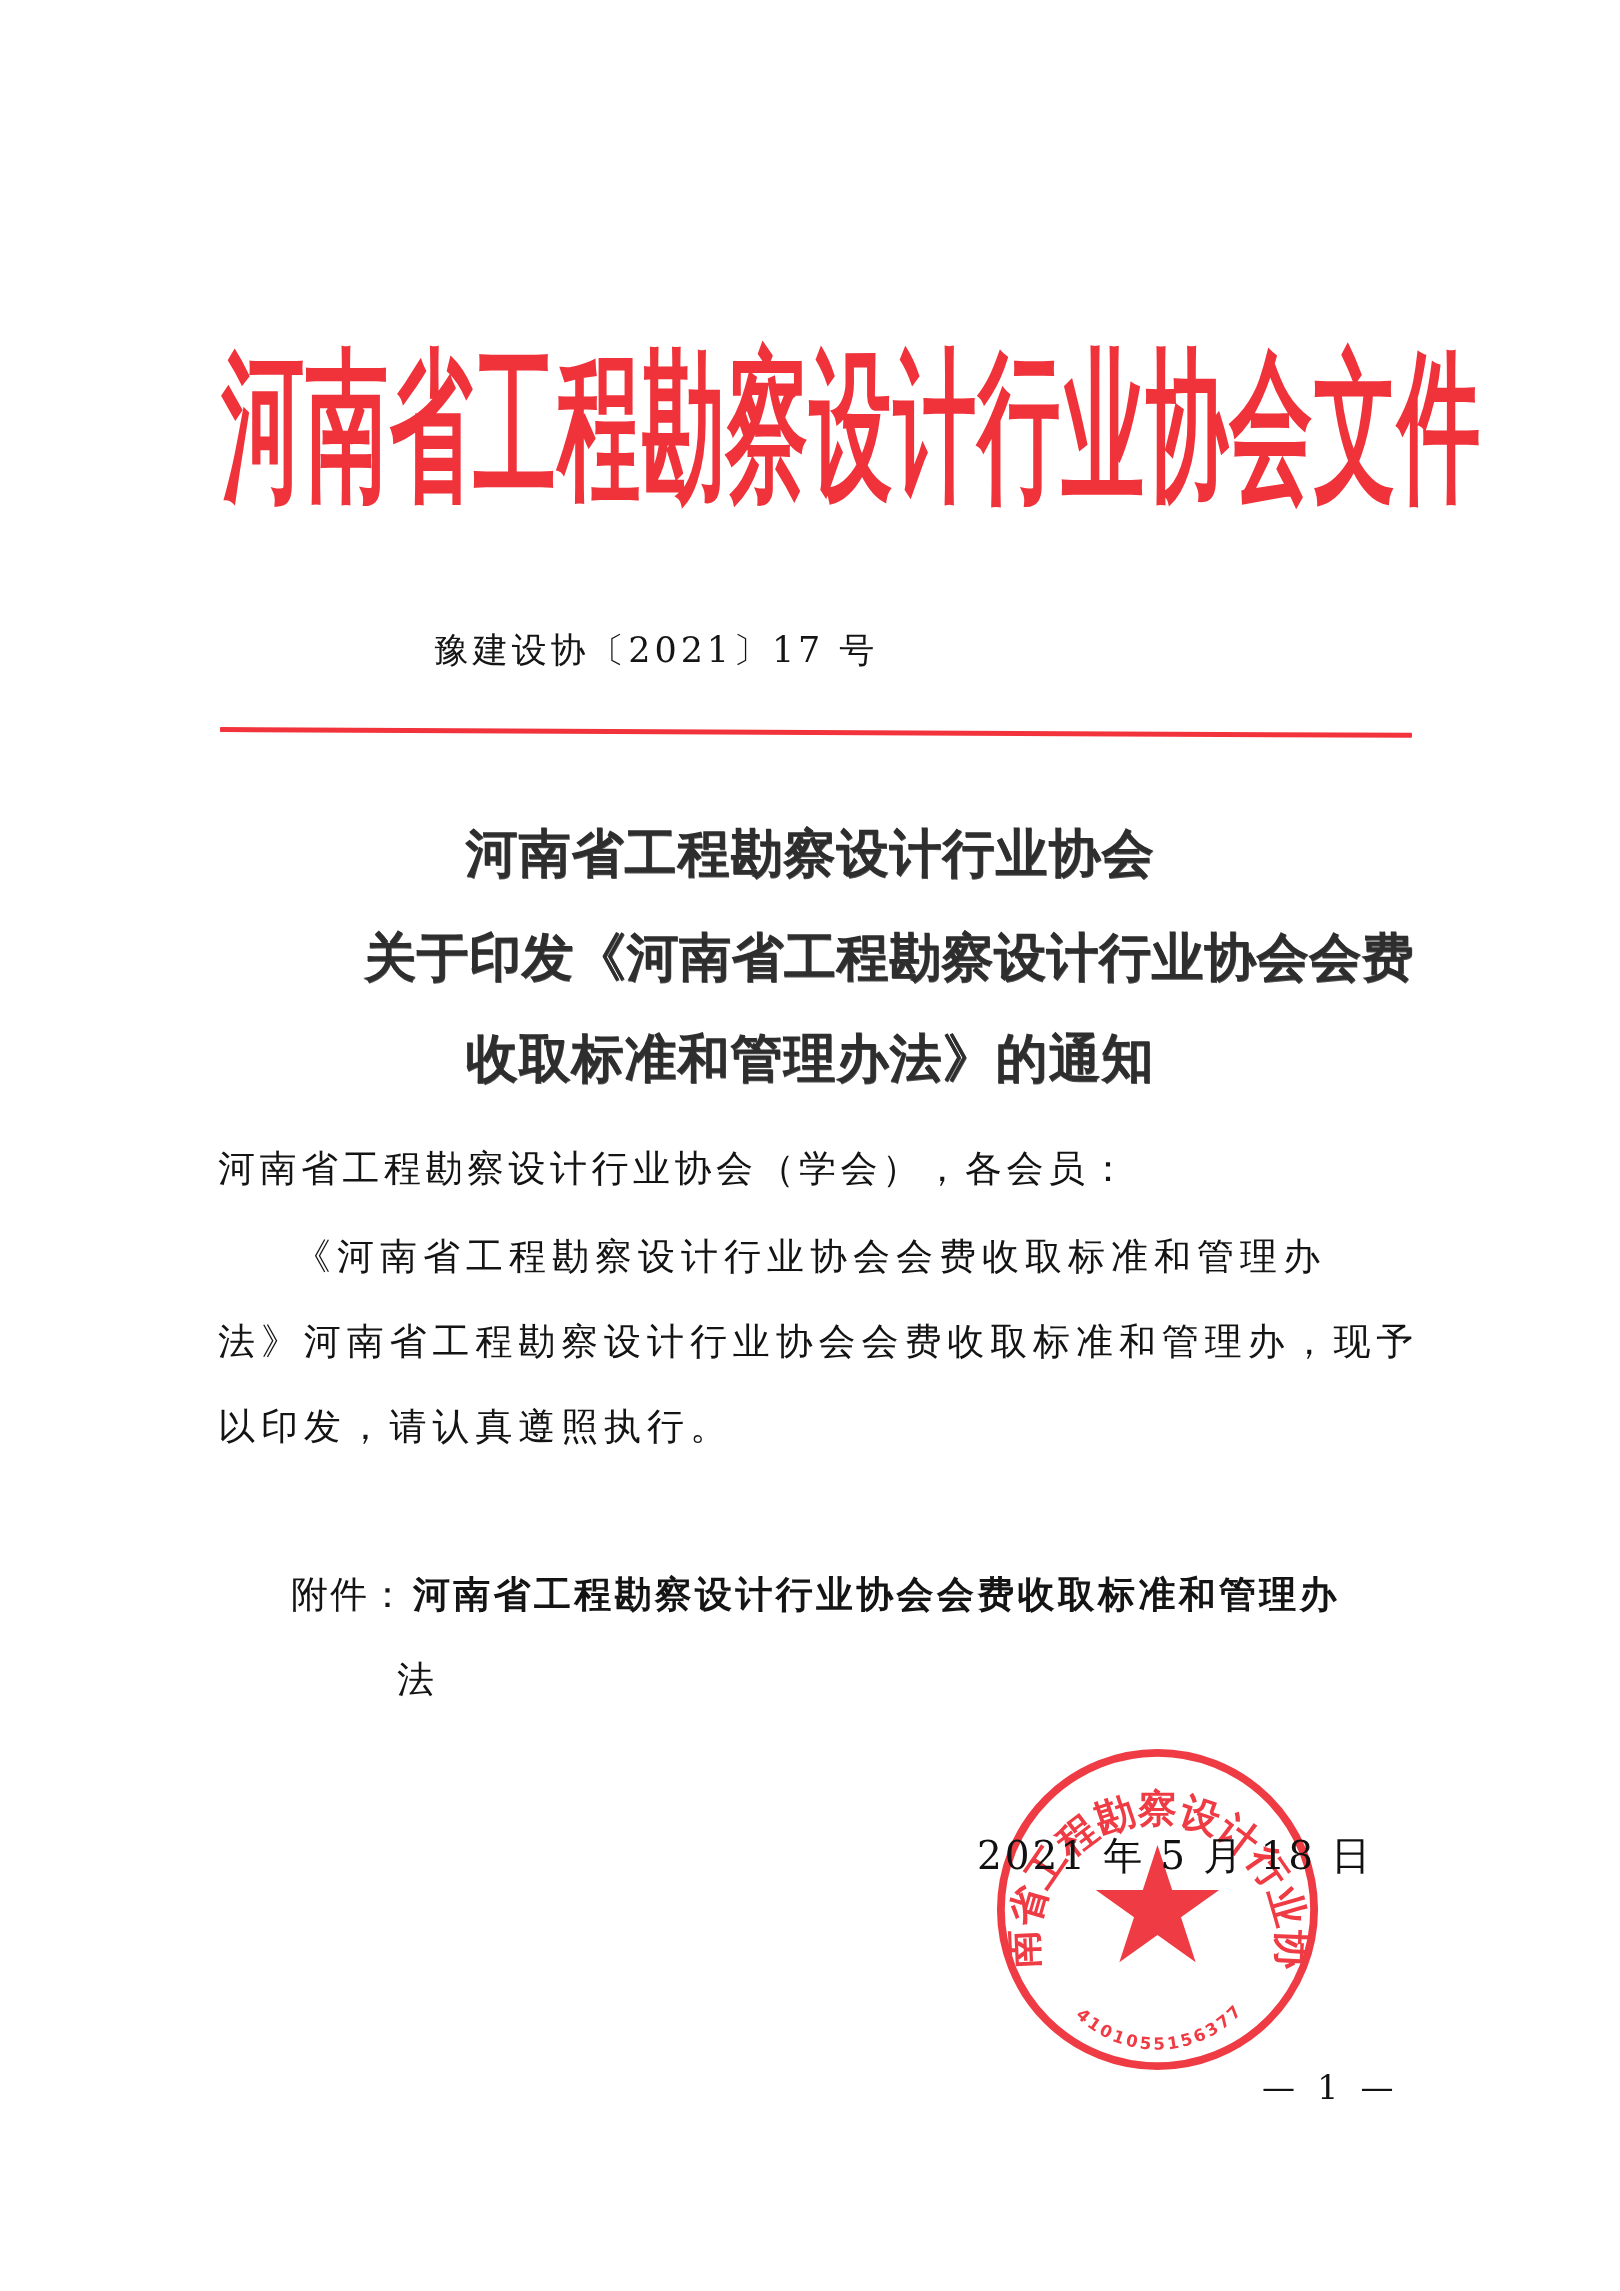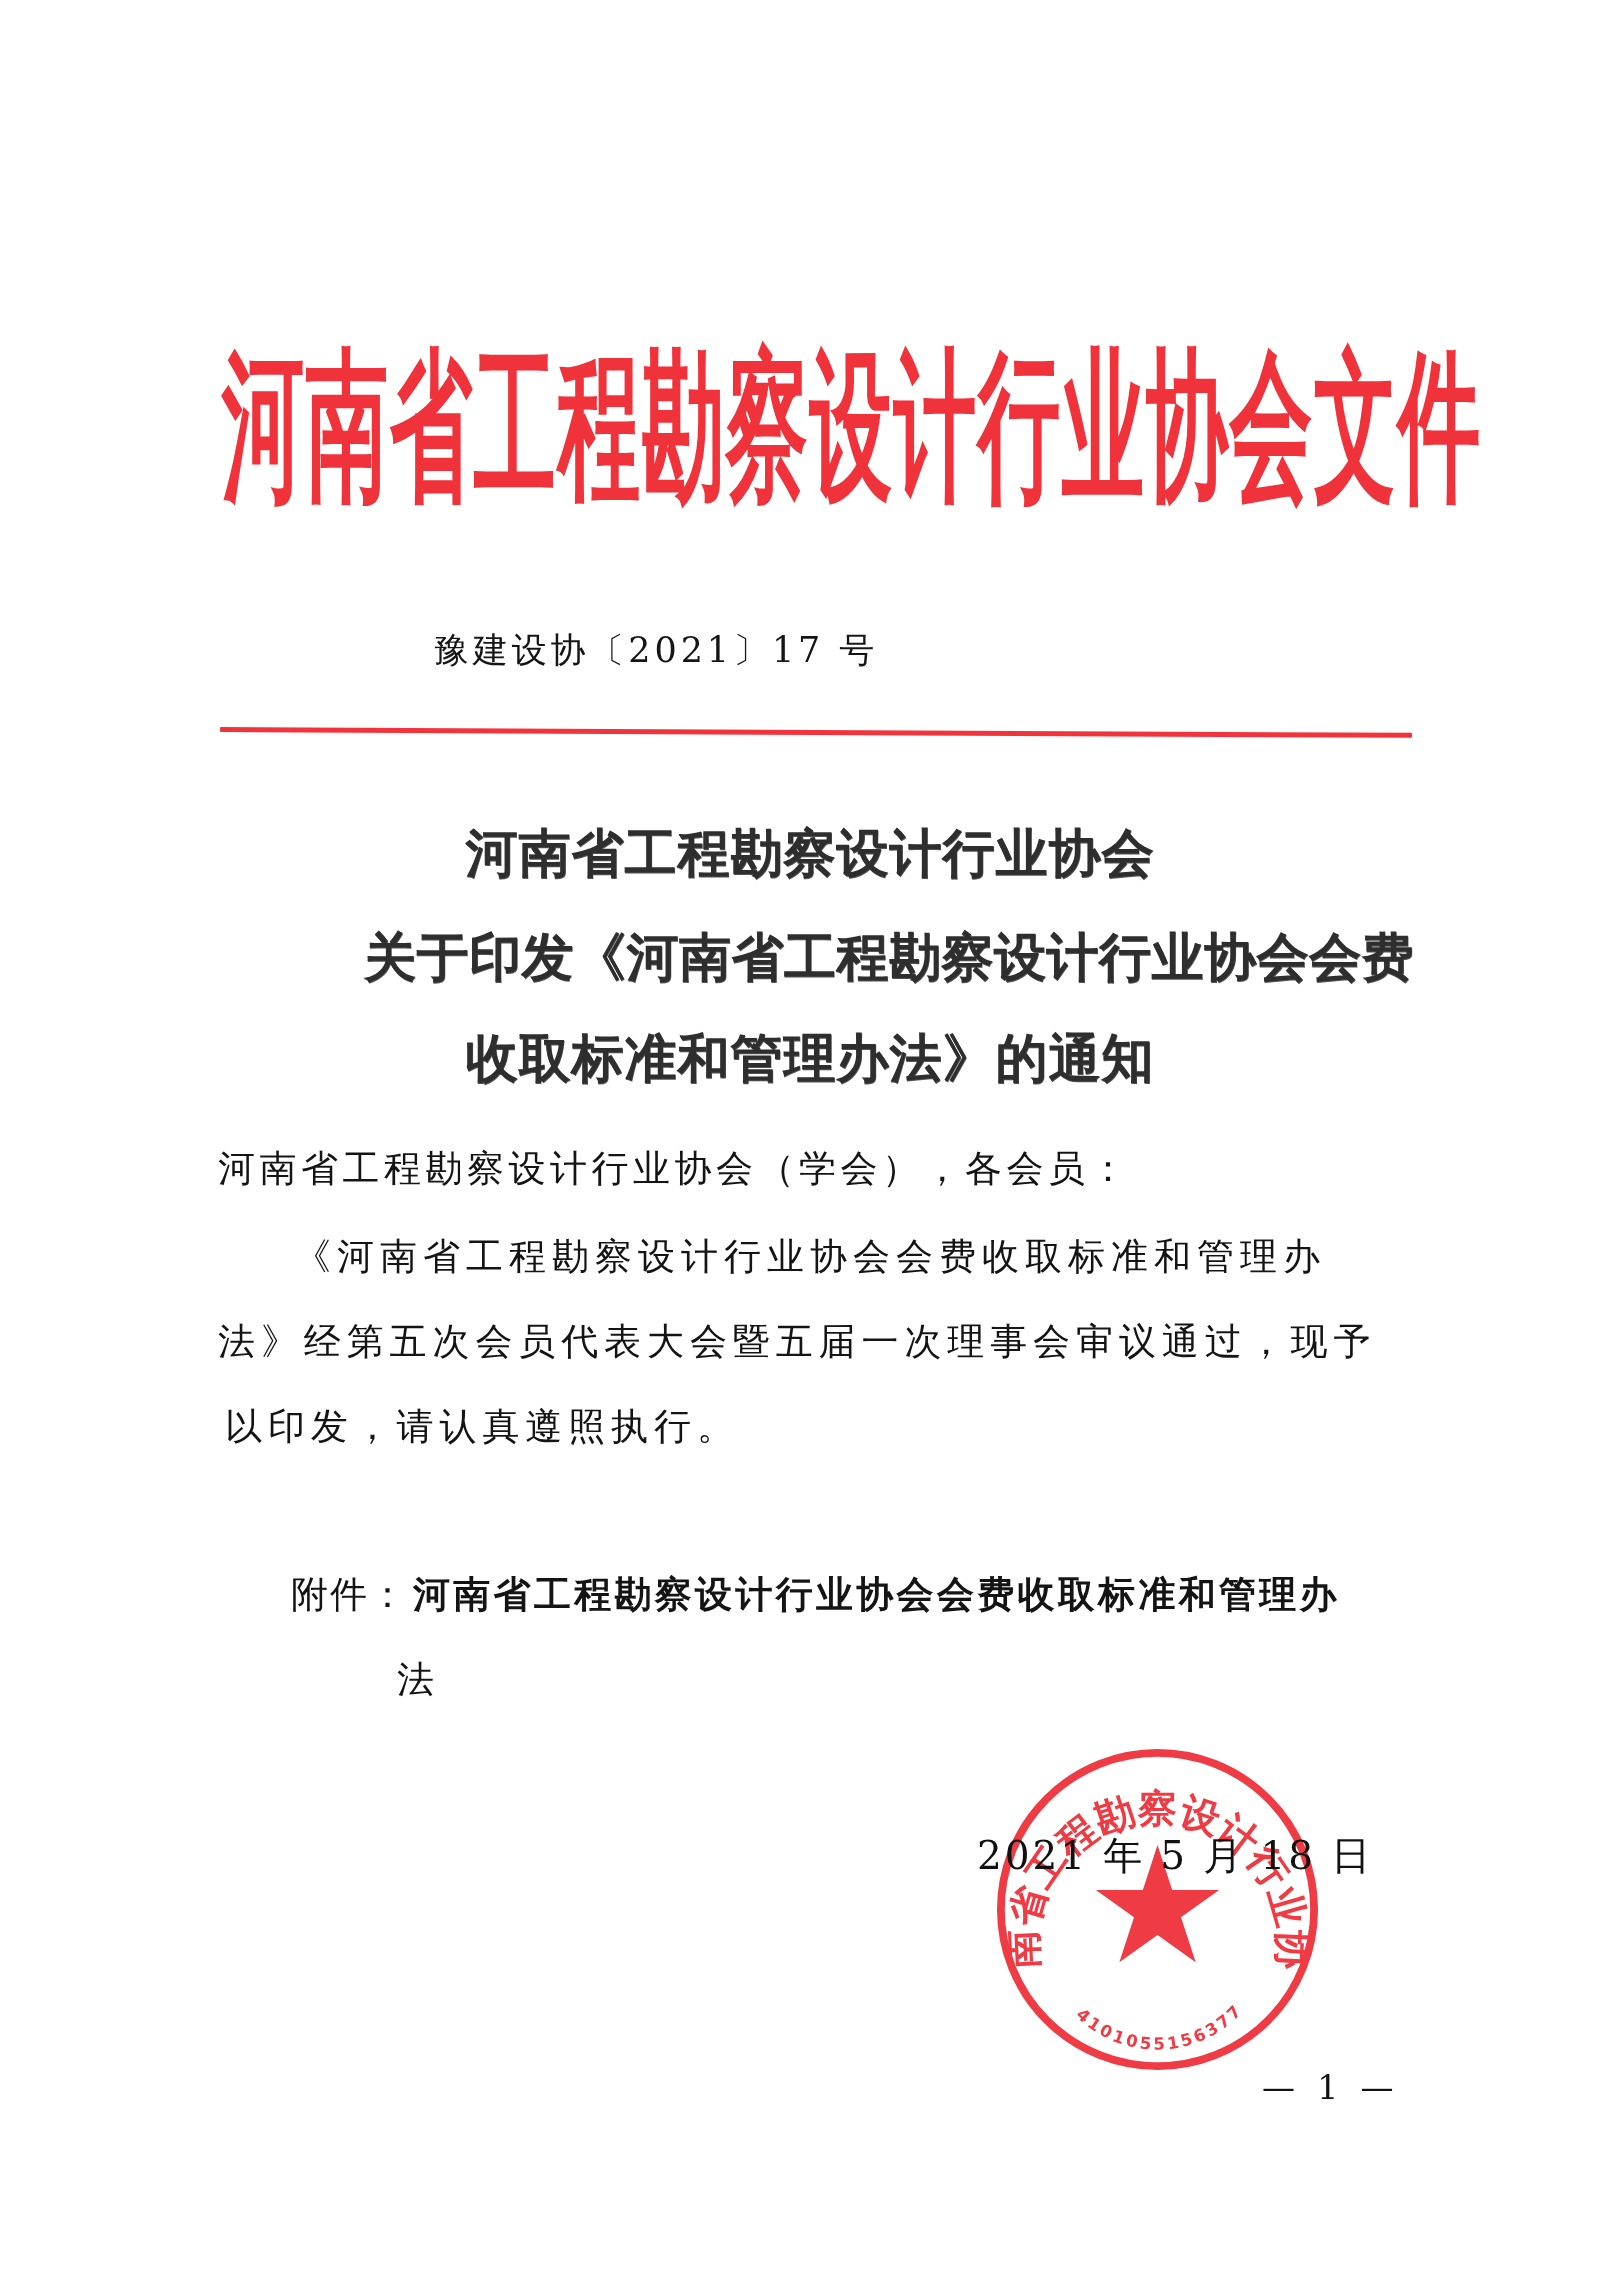--- a/index.html
+++ b/index.html
@@ -84,21 +84,21 @@
     .body-text {
       font-family: "DejaVu Sans", "Liberation Sans", sans-serif;
       font-size: 37px;
       color: #141414;
       line-height: 1;
       white-space: nowrap;
     }
     .salutation { left: 218px; top: 1150px; letter-spacing: 4.5px; }
     .para-l1 { left: 294px; top: 1238px; letter-spacing: 6px; }
     .para-l2 { left: 218px; top: 1323px; letter-spacing: 5.9px; }
-    .para-l3 { left: 218px; top: 1408px; letter-spacing: 5.9px; margin-left: 7px; }
+    .para-l3 { left: 218px; top: 1408px; letter-spacing: 5.9px; }
 
     .attach-label { left: 291px; top: 1576px; letter-spacing: 2px; }
     .attach-l1 { left: 413px; top: 1576px; letter-spacing: 3.3px; font-weight: bold; }
     .attach-l2 { left: 397px; top: 1661px; }
 
     
     .date-line {
       left: 977px;
       top: 1829px;
       font-family: "DejaVu Serif", "Liberation Serif", serif;
@@ -154,21 +154,21 @@
 <div class="abs doc-number">豫建设协〔2021〕17 号</div>
 
 <div class="abs red-rule"></div>
 
 <div class="abs title-line l1">河南省工程勘察设计行业协会</div>
 <div class="abs title-line l2">关于印发《河南省工程勘察设计行业协会会费</div>
 <div class="abs title-line l3">收取标准和管理办法》的通知</div>
 
 <div class="abs body-text salutation">河南省工程勘察设计行业协会（学会），各会员：</div>
 <div class="abs body-text para-l1">《河南省工程勘察设计行业协会会费收取标准和管理办</div>
-<div class="abs body-text para-l2">法》经第五次会员代表大会暨五届一次理事会审议通过，现予</div>
+<div class="abs body-text para-l2">法》河南省工程勘察设计行业协会会费收取标准和管理办，现予</div>
 <div class="abs body-text para-l3">以印发，请认真遵照执行。</div>
 
 <div class="abs body-text attach-label">附件：</div>
 <div class="abs body-text attach-l1">河南省工程勘察设计行业协会会费收取标准和管理办</div>
 <div class="abs body-text attach-l2">法</div>
 
 <div class="abs stamp">
   <svg width="329" height="325" viewBox="0 0 336 332" xmlns="http://www.w3.org/2000/svg">
     <defs>
       <path id="seal-arc-top" d="M 48 232 A 124 124 0 1 1 288 232"></path>

